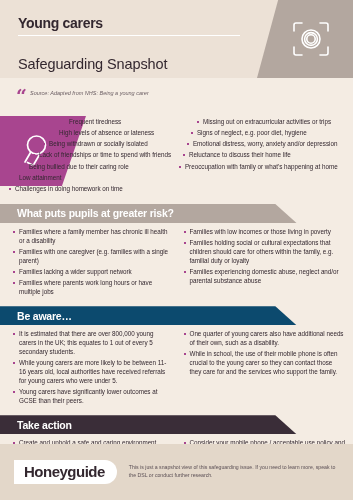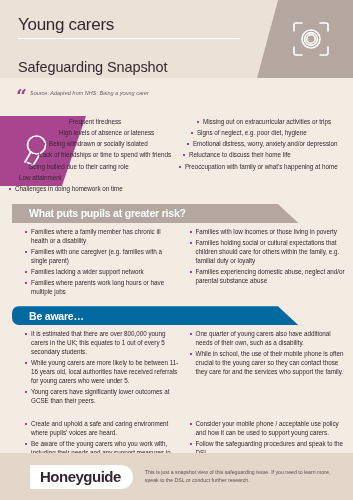--- a/index.html
+++ b/index.html
@@ -27,22 +27,22 @@
     top: 0; right: 0;
     width: 96px; height: 78px;
     background: #b3a79f;
     clip-path: polygon(22% 0, 100% 0, 100% 100%, 0 100%);
   }
   .header-text {
     position: absolute;
     left: 18px; top: 16px;
   }
   .h-title {
-    font-size: 17px;
-    font-weight: normal;
+    font-size: 14px;
+    font-weight: bold;
     color: #33272f;
     letter-spacing: -0.3px;
     line-height: 1.05;
   }
   .h-rule {
     width: 222px; height: 1px;
     background: #ffffff;
     margin: 4px 0 4px 0;
   }
   .h-sub {
@@ -143,59 +143,59 @@
   .stair li:nth-child(6) { margin-left: 12px; }
   .stair li:nth-child(7) { margin-left: 8px; }
 
   .stair-r li:nth-child(1) { margin-left: 18px; }
   .stair-r li:nth-child(2) { margin-left: 12px; }
   .stair-r li:nth-child(3) { margin-left: 8px; }
   .stair-r li:nth-child(4) { margin-left: 4px; }
   .stair-r li:nth-child(5) { margin-left: 0px; }
 
   
-  .section { position: relative; margin-top: 4px; margin-left: 12px; }
+  .section { position: relative; margin-top: 4px; }
   .sec-bar {
     position: relative;
     height: 19px;
     display: flex;
     align-items: center;
     padding-left: 17px;
     color: #ffffff;
     font-size: 10.5px;
     font-weight: bold;
     letter-spacing: -0.2px;
   }
   .sec-bar::after {
     content: "";
     position: absolute;
     left: 0; top: 0; bottom: 0;
     width: 100%;
     z-index: -1;
   }
   .bar-risk { background: #b3a79f; clip-path: polygon(0 0, 78% 0, 84% 100%, 0 100%); }
-  .bar-aware { background: #0369a1; clip-path: polygon(0 0, 78% 0, 84% 100%, 0 100%); border-radius: 7px; }
+  .bar-aware { background: #0c4a6e; clip-path: polygon(0 0, 78% 0, 84% 100%, 0 100%); }
   .bar-action { background: #3a2d38; clip-path: polygon(0 0, 78% 0, 84% 100%, 0 100%); }
 
   .sec-body {
     display: flex;
     padding: 5px 8px 3px 12px;
   }
   .sec-body .col { width: 50%; padding-right: 6px; }
   .sec-body .col.right { padding-left: 4px; padding-right: 0; }
 
   
   .footer {
     position: absolute;
     left: 0; right: 0; bottom: 0;
-    height: 47px;
+    height: 56px;
     background: #e3d7c9;
     display: flex;
     align-items: center;
-    padding: 0 12px 0 30px;
+    padding: 0 12px 0 14px;
   }
   .logo {
     background: #ffffff;
     color: #33272f;
     font-size: 15px;
     font-weight: bold;
     letter-spacing: -0.5px;
     padding: 3px 12px 4px 10px;
     border-radius: 0 12px 12px 0;
     margin-right: 12px;
@@ -306,20 +306,21 @@
       <div class="col right">
         <ul class="blist">
           <li>One quarter of young carers also have additional needs of their own, such as a disability.</li>
           <li>While in school, the use of their mobile phone is often crucial to the young carer so they can contact those they care for and the services who support the family.</li>
         </ul>
       </div>
     </div>
   </div>
 
   <div class="section">
+    <div class="sec-bar bar-action">Take action</div>
     <div class="sec-body">
       <div class="col">
         <ul class="blist">
           <li>Create and uphold a safe and caring environment where pupils' voices are heard.</li>
           <li>Be aware of the young carers who you work with, including their needs and any support measures in place.</li>
         </ul>
       </div>
       <div class="col right">
         <ul class="blist">
           <li>Consider your mobile phone / acceptable use policy and how it can be used to support young carers.</li>

